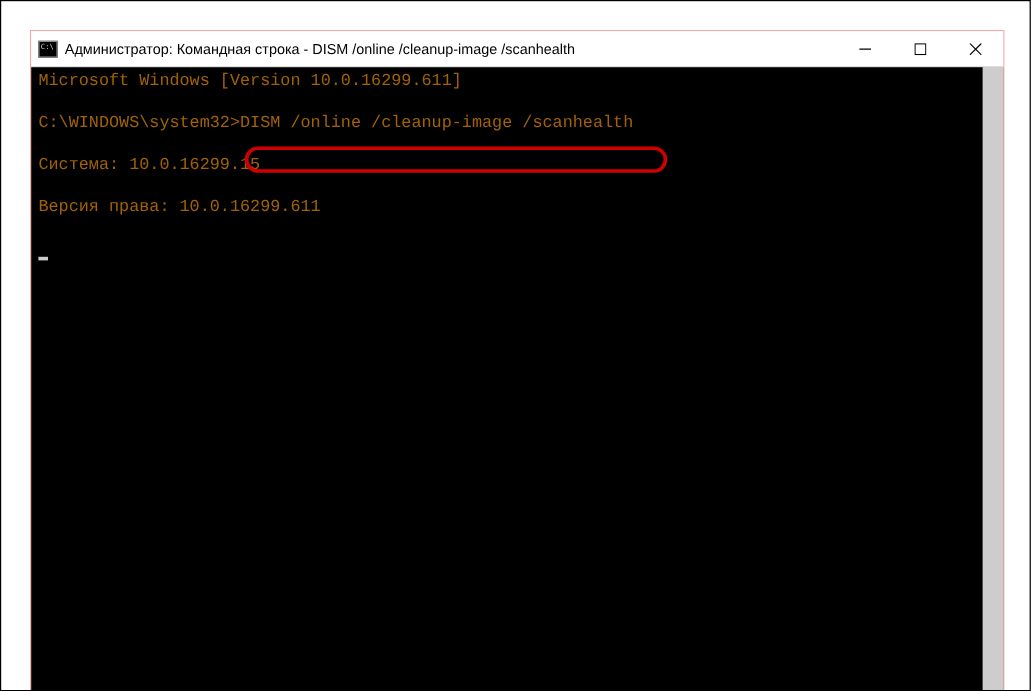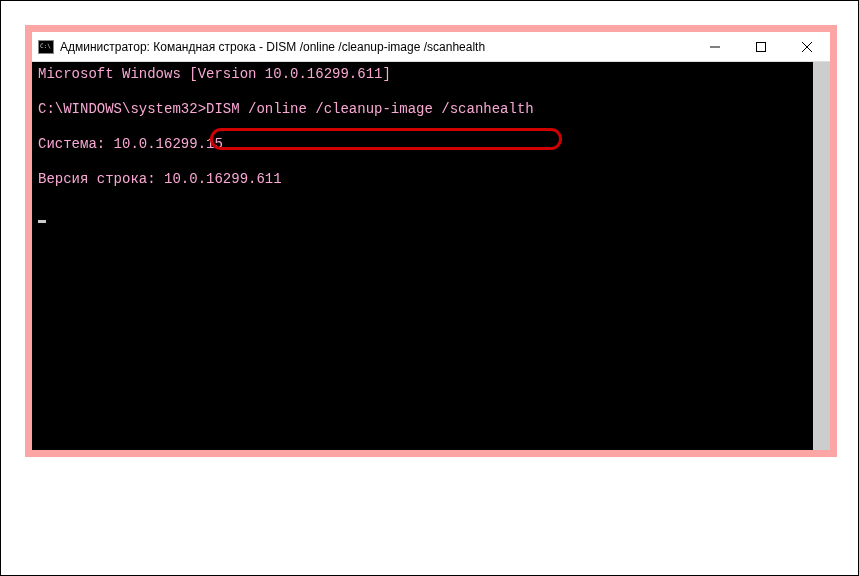--- a/index.html
+++ b/index.html
@@ -9,22 +9,22 @@
       background: #fff;
       font-family: "Segoe UI", Tahoma, sans-serif;
       position: relative;
       border: 1px solid #000;
     }
     .window {
       position: absolute;
       left: 24px;
       top: 24px;
       width: 812px;
-      height: 432px;
-      border: 7px solid #fca5a5;
+      height: 551px;
+      border: 1px solid #fca5a5;
       background: #fff;
       display: flex;
       flex-direction: column;
     }
     .titlebar {
       height: 30px;
       background: #fff;
       display: flex;
       align-items: center;
       justify-content: space-between;
@@ -67,21 +67,21 @@
       color: #000;
       font-size: 10px;
       font-family: "Segoe UI Symbol", sans-serif;
     }
     .terminal {
       flex: 1;
       background: #000;
       padding: 4px 6px;
       font-family: Consolas, "Courier New", monospace;
       font-size: 14px;
-      color: #f9a8d4;
+      color: #a16207;
       line-height: 1.25;
       overflow: hidden;
       position: relative;
     }
     .line { white-space: pre; }
     .highlight-ring {
       position: absolute;
       border: 3px solid #d00000;
       border-radius: 14px;
       left: 178px;
@@ -144,21 +144,21 @@
     </div>
   </div>
 
   <div class="terminal">
     <div class="line">Microsoft Windows [Version 10.0.16299.611]</div>
     <div class="line"> </div>
     <div class="line"><span>C:\WINDOWS\system32&gt;</span><span>DISM /online /cleanup-image /scanhealth</span></div>
     <div class="line"> </div>
     <div class="line">Cистема: 10.0.16299.15</div>
     <div class="line"> </div>
-    <div class="line">Версия строка: 10.0.16299.611</div>
+    <div class="line">Версия права: 10.0.16299.611</div>
     <div class="line"> </div>
     <div class="line"><span class="cursor"></span></div>
 
     <div class="highlight-ring"></div>
   </div>
 
   <div class="scrollbar">
     <div class="scroll-thumb"></div>
   </div>
 </div>

